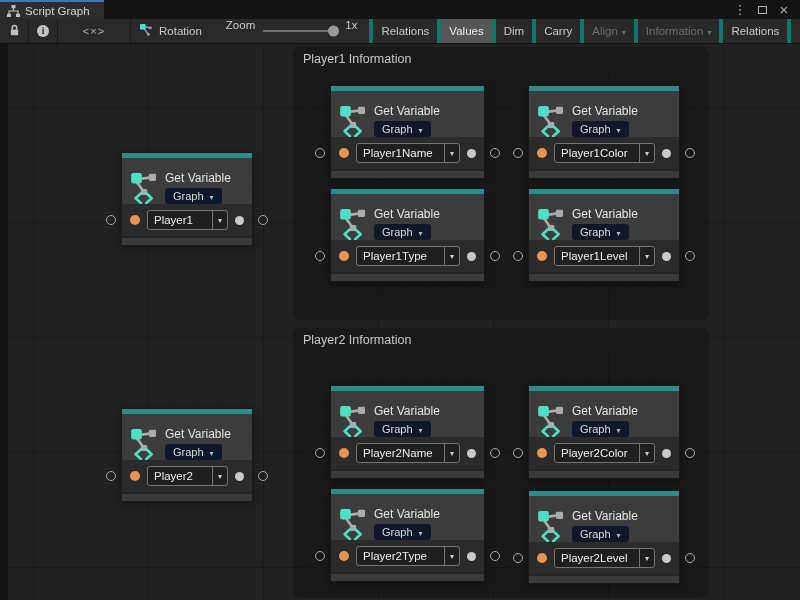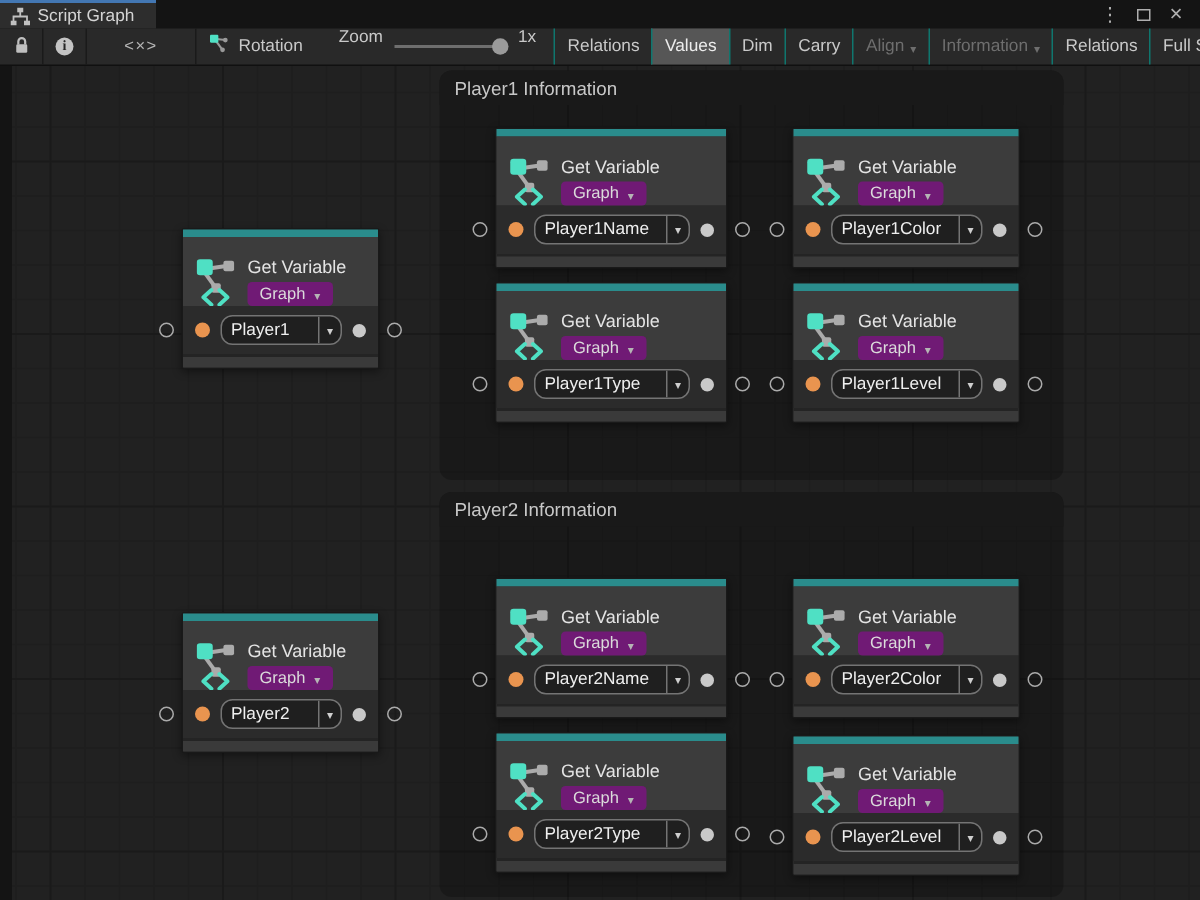--- a/index.html
+++ b/index.html
@@ -37,21 +37,21 @@
                font-size:9.5px;font-weight:bold;display:flex;align-items:center;justify-content:center;
                font-family:"Liberation Serif","DejaVu Serif",serif;}
   .tb-rotation{display:flex;align-items:center;gap:6px;padding:0 12px 0 9px;flex:none;}
   .tb-zoom{display:flex;gap:8px;padding:0 12px;flex:none;}
   .slider{position:relative;width:74px;height:100%;display:flex;align-items:center;}
   .slider .track{width:74px;height:2px;background:#6E6E6E;}
   .slider .knob{position:absolute;right:-2px;top:50%;transform:translateY(-50%);
                 width:11px;height:11px;border-radius:50%;background:#9A9A9A;}
   .tb-spacer{flex:1;}
   .tb-buttons{display:flex;align-items:stretch;flex:none;}
-  .tb-buttons .btn{display:flex;align-items:center;gap:4px;padding:0 8px;border-left:1px solid #0f766e;
+  .tb-buttons .btn{display:flex;align-items:center;gap:4px;padding:0 8px;border-left:4px solid #0f766e;
                    white-space:nowrap;cursor:default;}
   .tb-buttons .btn.active{background:#565656;color:#ECECEC;}
   .tb-buttons .btn.disabled{color:#6E6E6E;}
   .caret-sm{font-size:8px;position:relative;top:1px;}
 
   
   .canvas{position:absolute;left:8px;top:44px;width:800px;height:556px;background:var(--canvas);
           background-image:
             linear-gradient(#1a1a1a 1px,transparent 1px),
             linear-gradient(90deg,#1a1a1a 1px,transparent 1px),
@@ -66,28 +66,28 @@
                 padding:0 10px;font-size:12.5px;color:#C8C8C8;}
 
   
   .node{position:absolute;background:#2B2B2B;border:1px solid #191919;border-radius:2px;
         box-shadow:0 2px 6px rgba(0,0,0,.4);}
   .node-accent{height:5px;background:var(--accent-teal);}
   .node-header{height:46px;background:#3C3C3C;display:flex;align-items:flex-end;gap:7px;padding:0 9px;}
   .node-icon{flex:none;display:flex;align-items:center;}
   .node-htext{display:flex;flex-direction:column;justify-content:center;gap:3px;min-width:0;}
   .node-title{font-size:12px;color:#E4E4E4;white-space:nowrap;}
-  .node-kind{display:inline-flex;align-items:center;gap:6px;background:#701a75;border-radius:3px;
+  .node-kind{display:inline-flex;align-items:center;gap:6px;background:#0f172a;border-radius:3px;
              padding:2px 8px;font-size:11px;color:#DBDBDB;width:max-content;cursor:default;}
   .node-kind .caret-sm{color:#B5B5B5;}
   .node-body{height:32px;display:flex;align-items:center;gap:7px;padding:0 8px;background:#2B2B2B;}
   .dot-in{width:10px;height:10px;border-radius:50%;background:var(--port-orange);flex:none;}
   .dot-val{width:9px;height:9px;border-radius:50%;background:#C9C9C9;flex:none;}
   .var-select{flex:1;height:20px;display:flex;align-items:stretch;background:#1F1F1F;
-              border:1px solid #747474;border-radius:8px;overflow:hidden;min-width:0;cursor:default;}
+              border:1px solid #747474;border-radius:3px;overflow:hidden;min-width:0;cursor:default;}
   .var-label{flex:1;display:flex;align-items:center;padding:0 6px;font-size:11.5px;color:#EFEFEF;
              white-space:nowrap;overflow:hidden;}
   .var-caret{width:15px;border-left:1px solid #747474;display:flex;align-items:center;
              justify-content:center;color:#CFCFCF;font-size:8px;flex:none;}
   .node-footer{height:9px;background:#3A3A3A;border-top:2px solid #242424;}
   .port{position:absolute;width:10px;height:10px;border:1.5px solid #ABABAB;border-radius:50%;
         background:transparent;top:62px;}
   .port-left{left:-16px;} .port-right{right:-16px;}
 </style>
 </head>

